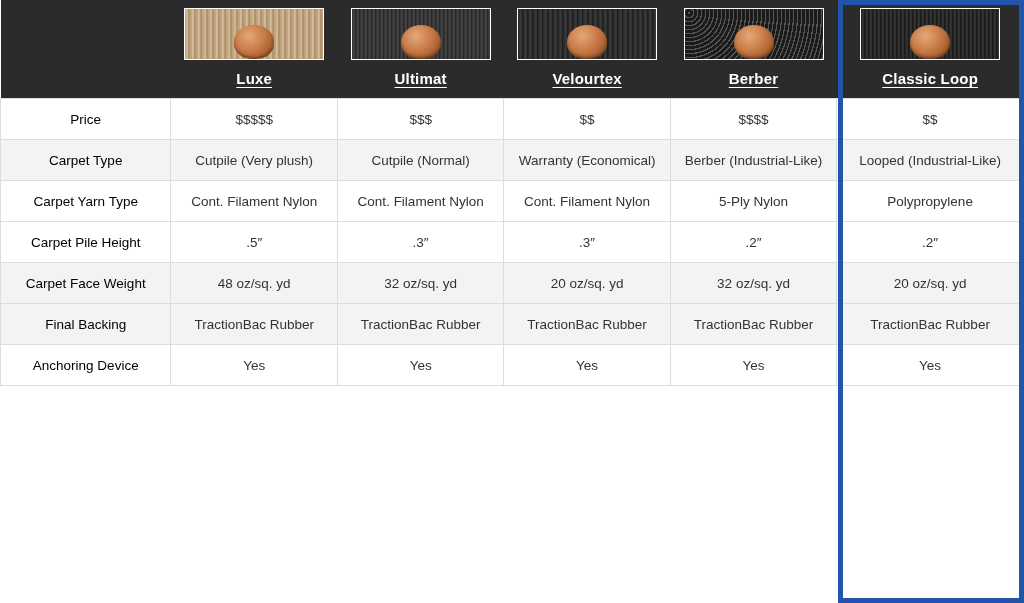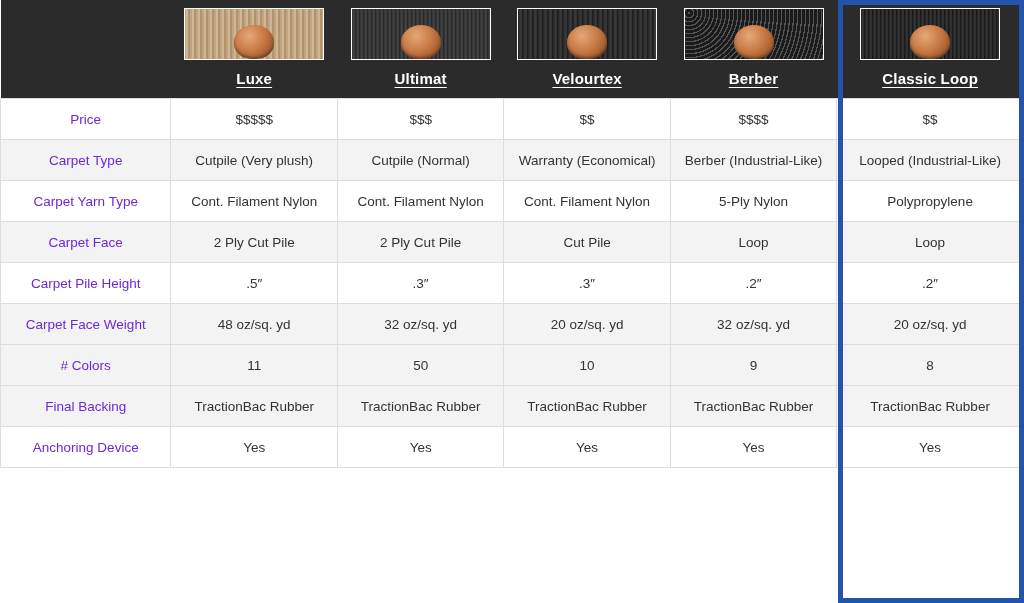--- a/index.html
+++ b/index.html
@@ -113,21 +113,21 @@
     height: 41px;
     font-size: 13.5px;
     color: #333333;
     text-align: center;
     padding: 2px 4px;
     white-space: nowrap;
     overflow: hidden;
   }
   tbody td.row-label {
     text-align: center;
-    color: #6d28d9;
+    color: #000000;
   }
   tbody tr.odd td { background: #ffffff; }
   tbody tr.even td { background: #f3f3f3; }
 
   
   #highlight-box {
     position: absolute;
     left: 838px;
     top: 0px;
     width: 186px;
@@ -219,53 +219,37 @@
         <td>Looped (Industrial-Like)</td>
       </tr>
       <tr class="odd">
         <td class="row-label">Carpet Yarn Type</td>
         <td>Cont. Filament Nylon</td>
         <td>Cont. Filament Nylon</td>
         <td>Cont. Filament Nylon</td>
         <td>5-Ply Nylon</td>
         <td>Polypropylene</td>
       </tr>
-      <tr class="even">
-        <td class="row-label">Carpet Face</td>
-        <td>2 Ply Cut Pile</td>
-        <td>2 Ply Cut Pile</td>
-        <td>Cut Pile</td>
-        <td>Loop</td>
-        <td>Loop</td>
-      </tr>
       <tr class="odd">
         <td class="row-label">Carpet Pile Height</td>
         <td>.5″</td>
         <td>.3″</td>
         <td>.3″</td>
         <td>.2″</td>
         <td>.2″</td>
       </tr>
       <tr class="even">
         <td class="row-label">Carpet Face Weight</td>
         <td>48 oz/sq. yd</td>
         <td>32 oz/sq. yd</td>
         <td>20 oz/sq. yd</td>
         <td>32 oz/sq. yd</td>
         <td>20 oz/sq. yd</td>
       </tr>
       <tr class="even">
-        <td class="row-label"># Colors</td>
-        <td>11</td>
-        <td>50</td>
-        <td>10</td>
-        <td>9</td>
-        <td>8</td>
-      </tr>
-      <tr class="even">
         <td class="row-label">Final Backing</td>
         <td>TractionBac Rubber</td>
         <td>TractionBac Rubber</td>
         <td>TractionBac Rubber</td>
         <td>TractionBac Rubber</td>
         <td>TractionBac Rubber</td>
       </tr>
       <tr class="odd">
         <td class="row-label">Anchoring Device</td>
         <td>Yes</td>

